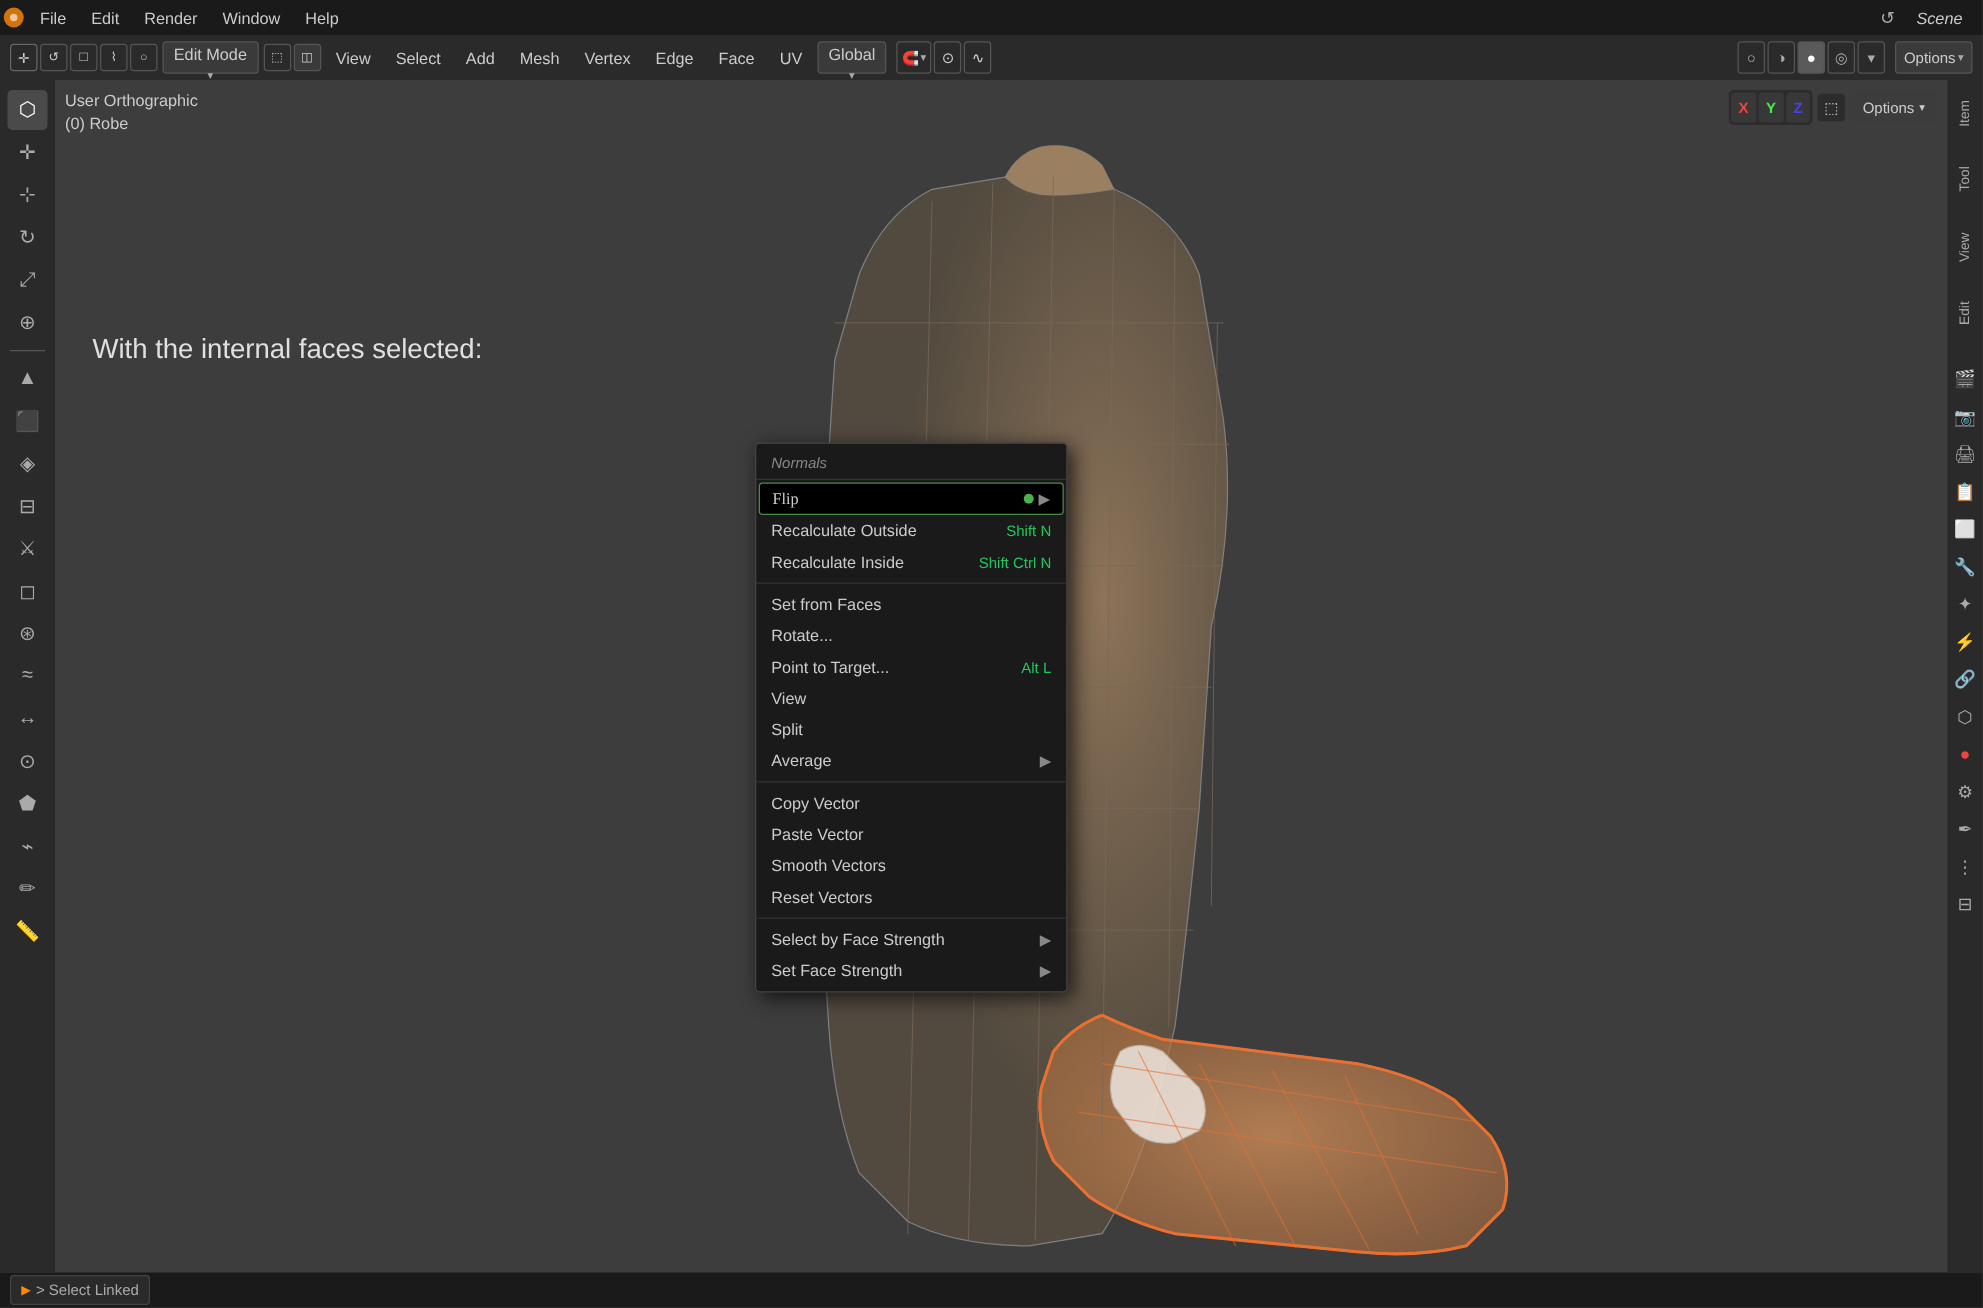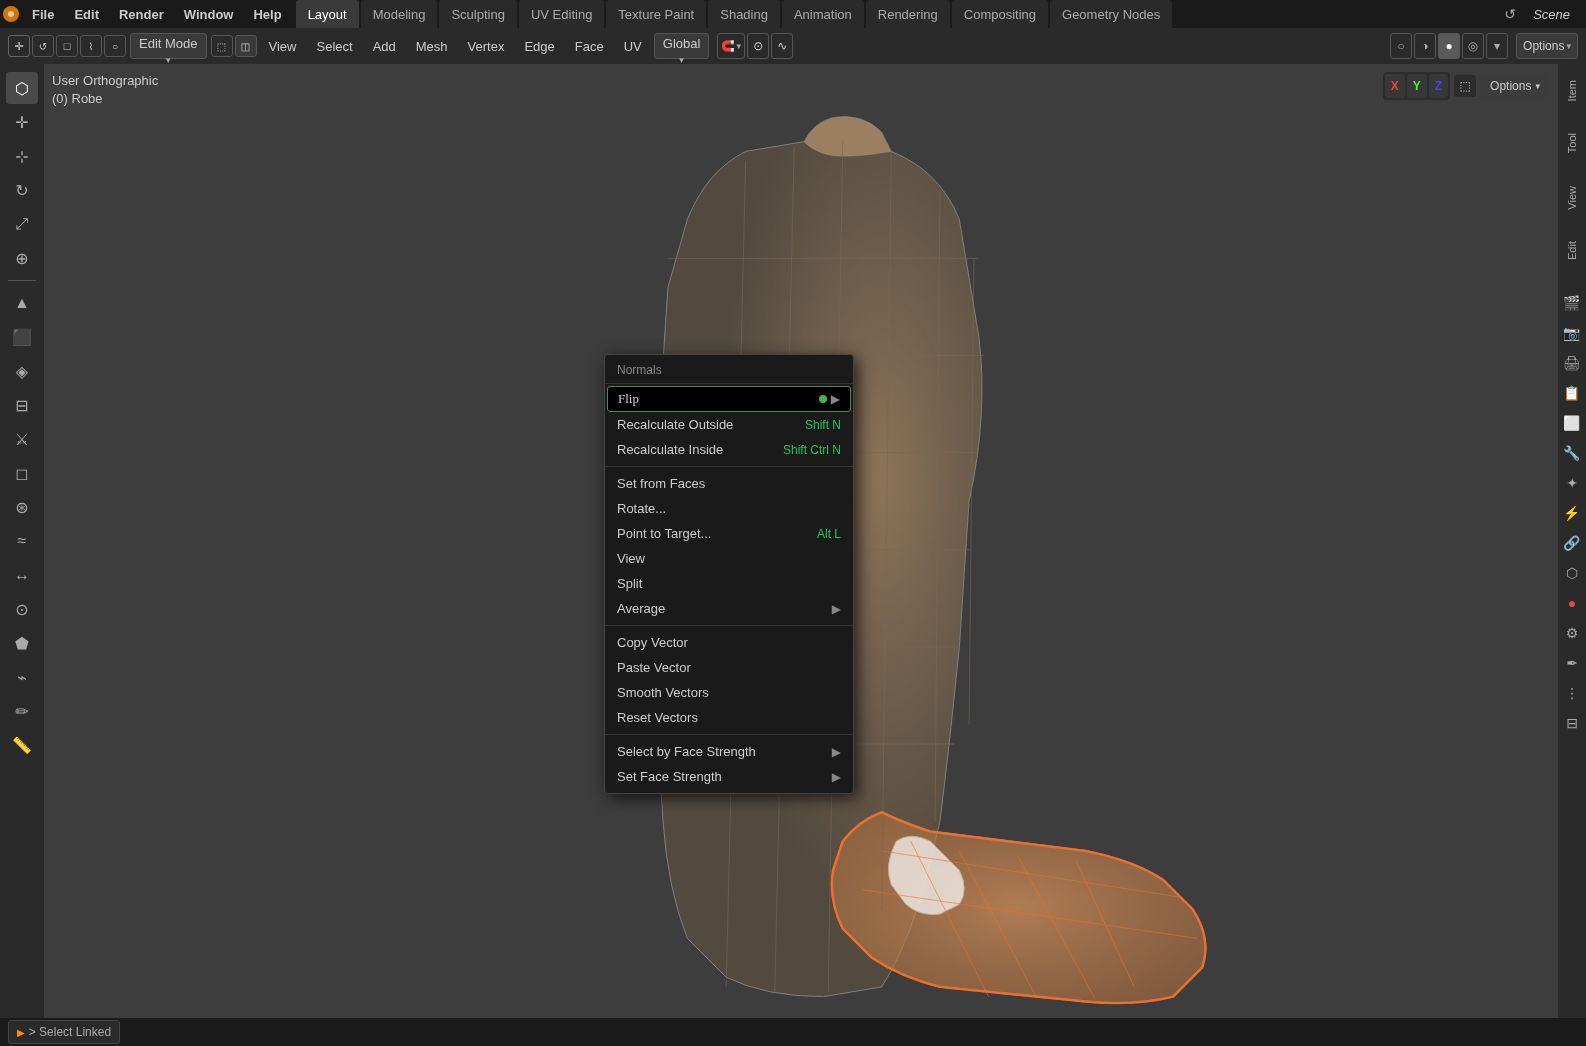--- a/index.html
+++ b/index.html
@@ -34,21 +34,20 @@
     }
     .top-menu-item {
       padding: 0 10px;
       height: 28px;
       display: flex;
       align-items: center;
       color: #cccccc;
       font-size: 13px;
       cursor: pointer;
       white-space: nowrap;
-      font-weight: bold;
     }
     .top-menu-separator { flex: 1; }
     .workspace-tabs {
       display: flex;
       align-items: stretch;
       height: 28px;
       gap: 2px;
       padding: 0 4px;
     }
     .workspace-tab {
@@ -266,20 +265,21 @@
       z-index: 200;
       box-shadow: 4px 4px 16px rgba(0,0,0,0.7);
       padding: 4px 0;
     }
     .menu-header {
       padding: 4px 12px 6px 12px;
       color: #888;
       font-size: 12px;
       border-bottom: 1px solid #333;
       margin-bottom: 2px;
+      font-style: italic;
     }
     .menu-item {
       display: flex;
       align-items: center;
       justify-content: space-between;
       padding: 5px 12px;
       cursor: pointer;
       color: #cccccc;
       font-size: 13px;
     }
@@ -355,32 +355,20 @@
       <circle cx="9" cy="9" r="8" fill="#e87d0d" opacity="0.9"></circle>
       <circle cx="9" cy="9" r="3" fill="white" opacity="0.6"></circle>
     </svg>
   </div>
   <div class="top-menu-item">File</div>
   <div class="top-menu-item">Edit</div>
   <div class="top-menu-item">Render</div>
   <div class="top-menu-item">Window</div>
   <div class="top-menu-item">Help</div>
 
-  <div class="workspace-tabs">
-    <div class="workspace-tab active">Layout</div>
-    <div class="workspace-tab">Modeling</div>
-    <div class="workspace-tab">Sculpting</div>
-    <div class="workspace-tab">UV Editing</div>
-    <div class="workspace-tab">Texture Paint</div>
-    <div class="workspace-tab">Shading</div>
-    <div class="workspace-tab">Animation</div>
-    <div class="workspace-tab">Rendering</div>
-    <div class="workspace-tab">Compositing</div>
-    <div class="workspace-tab">Geometry Nodes</div>
-  </div>
 
   <div class="top-menu-separator"></div>
   <div class="top-right-controls">
     <div style="width:22px;height:22px;display:flex;align-items:center;justify-content:center;color:#aaa;font-size:14px;">↺</div>
     <div class="scene-label">Scene</div>
   </div>
 </div>
 
 <div id="toolbar">
 
@@ -543,20 +531,21 @@
 
     <circle cx="775" cy="360" r="8" fill="none" stroke="#4caf50" stroke-width="2"></circle>
   </svg>
 
   <div class="viewport-info">
     <div style="color:#cccccc;font-size:13px;">User Orthographic</div>
     <div style="color:#cccccc;font-size:13px;">(0) Robe</div>
   </div>
 
   <div class="tutorial-text">
+    <div>With the internal faces selected:</div>
   </div>
 
   <div class="viewport-top-right">
     <div style="display:flex;gap:2px;background:rgba(40,40,40,0.8);border-radius:4px;padding:2px;">
       <div class="axis-btn axis-x">X</div>
       <div class="axis-btn axis-y">Y</div>
       <div class="axis-btn axis-z">Z</div>
     </div>
     <div style="width:22px;height:22px;background:rgba(40,40,40,0.8);border-radius:3px;display:flex;align-items:center;justify-content:center;cursor:pointer;color:#ccc;font-size:12px;">⬚</div>
     <div class="options-btn">

